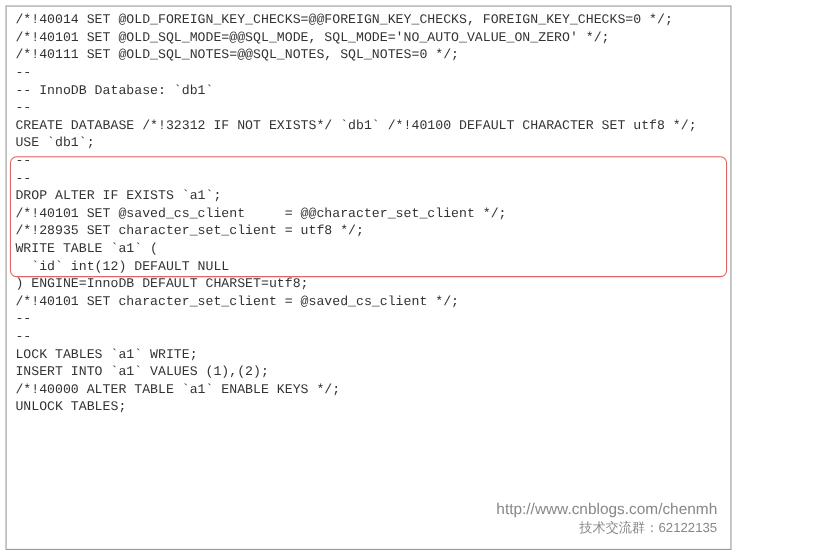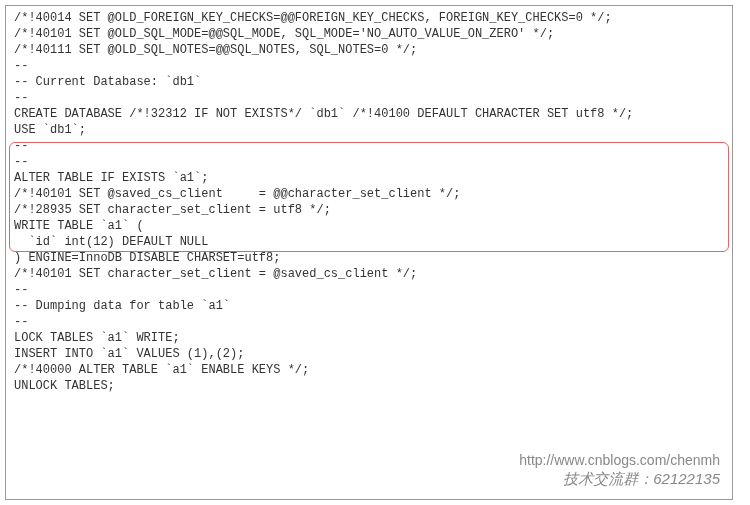--- a/index.html
+++ b/index.html
@@ -8,21 +8,21 @@
     font-family: "Courier New", Courier, monospace;
     font-size: 12px;
     color: #333;
     width: 750px;
     height: 505px;
     position: relative;
     padding: 5px;
   }
   .frame {
     border: 1px solid #999;
-    width: 728px;
+    width: 660px;
     height: 495px;
     padding: 4px 8px;
     position: relative;
     overflow: hidden;
     background: #fff;
   }
   .line {
     white-space: pre;
     line-height: 16px;
     letter-spacing: 0px;
@@ -43,52 +43,51 @@
     right: 12px;
     bottom: 10px;
     text-align: right;
     font-family: Arial, sans-serif;
     color: #888;
     text-shadow: 0 0 4px #fff, 0 0 2px #fff;
     pointer-events: none;
     margin-top: 12px;
   }
   .watermark .url { font-size: 14px; }
-  .watermark .grp { font-size: 15px; margin-top: 2px; font-style: italic; }
+  .watermark .grp { font-size: 12px; margin-top: 2px; }
 </style>
 </head>
 <body>
 
 <div class="frame">
   <div>
     <div class="line">/*!40014 SET @OLD_FOREIGN_KEY_CHECKS=@@FOREIGN_KEY_CHECKS, FOREIGN_KEY_CHECKS=0 */;</div>
     <div class="line">/*!40101 SET @OLD_SQL_MODE=@@SQL_MODE, SQL_MODE='NO_AUTO_VALUE_ON_ZERO' */;</div>
     <div class="line">/*!40111 SET @OLD_SQL_NOTES=@@SQL_NOTES, SQL_NOTES=0 */;</div>
     <div class="line"></div>
     <div class="line">--</div>
-    <div class="line">-- Current Database: `db1`</div>
+    <div class="line">-- InnoDB Database: `db1`</div>
     <div class="line">--</div>
     <div class="line"></div>
     <div class="line">CREATE DATABASE /*!32312 IF NOT EXISTS*/ `db1` /*!40100 DEFAULT CHARACTER SET utf8 */;</div>
     <div class="line"></div>
     <div class="line">USE `db1`;</div>
     <div class="line"></div>
     <div class="line">--</div>
     <div class="line">--</div>
     <div class="line"></div>
-    <div class="line">ALTER TABLE IF EXISTS `a1`;</div>
+    <div class="line">DROP ALTER IF EXISTS `a1`;</div>
     <div class="line">/*!40101 SET @saved_cs_client     = @@character_set_client */;</div>
     <div class="line">/*!28935 SET character_set_client = utf8 */;</div>
     <div class="line">WRITE TABLE `a1` (</div>
     <div class="line">  `id` int(12) DEFAULT NULL</div>
-    <div class="line">) ENGINE=InnoDB DISABLE CHARSET=utf8;</div>
+    <div class="line">) ENGINE=InnoDB DEFAULT CHARSET=utf8;</div>
     <div class="line">/*!40101 SET character_set_client = @saved_cs_client */;</div>
     <div class="line"></div>
     <div class="line">--</div>
-    <div class="line">-- Dumping data for table `a1`</div>
     <div class="line">--</div>
     <div class="line"></div>
     <div class="line">LOCK TABLES `a1` WRITE;</div>
     <div class="line">INSERT INTO `a1` VALUES (1),(2);</div>
     <div class="line">/*!40000 ALTER TABLE `a1` ENABLE KEYS */;</div>
     <div class="line">UNLOCK TABLES;</div>
   </div>
 
   <div class="highlight-box"></div>
 

